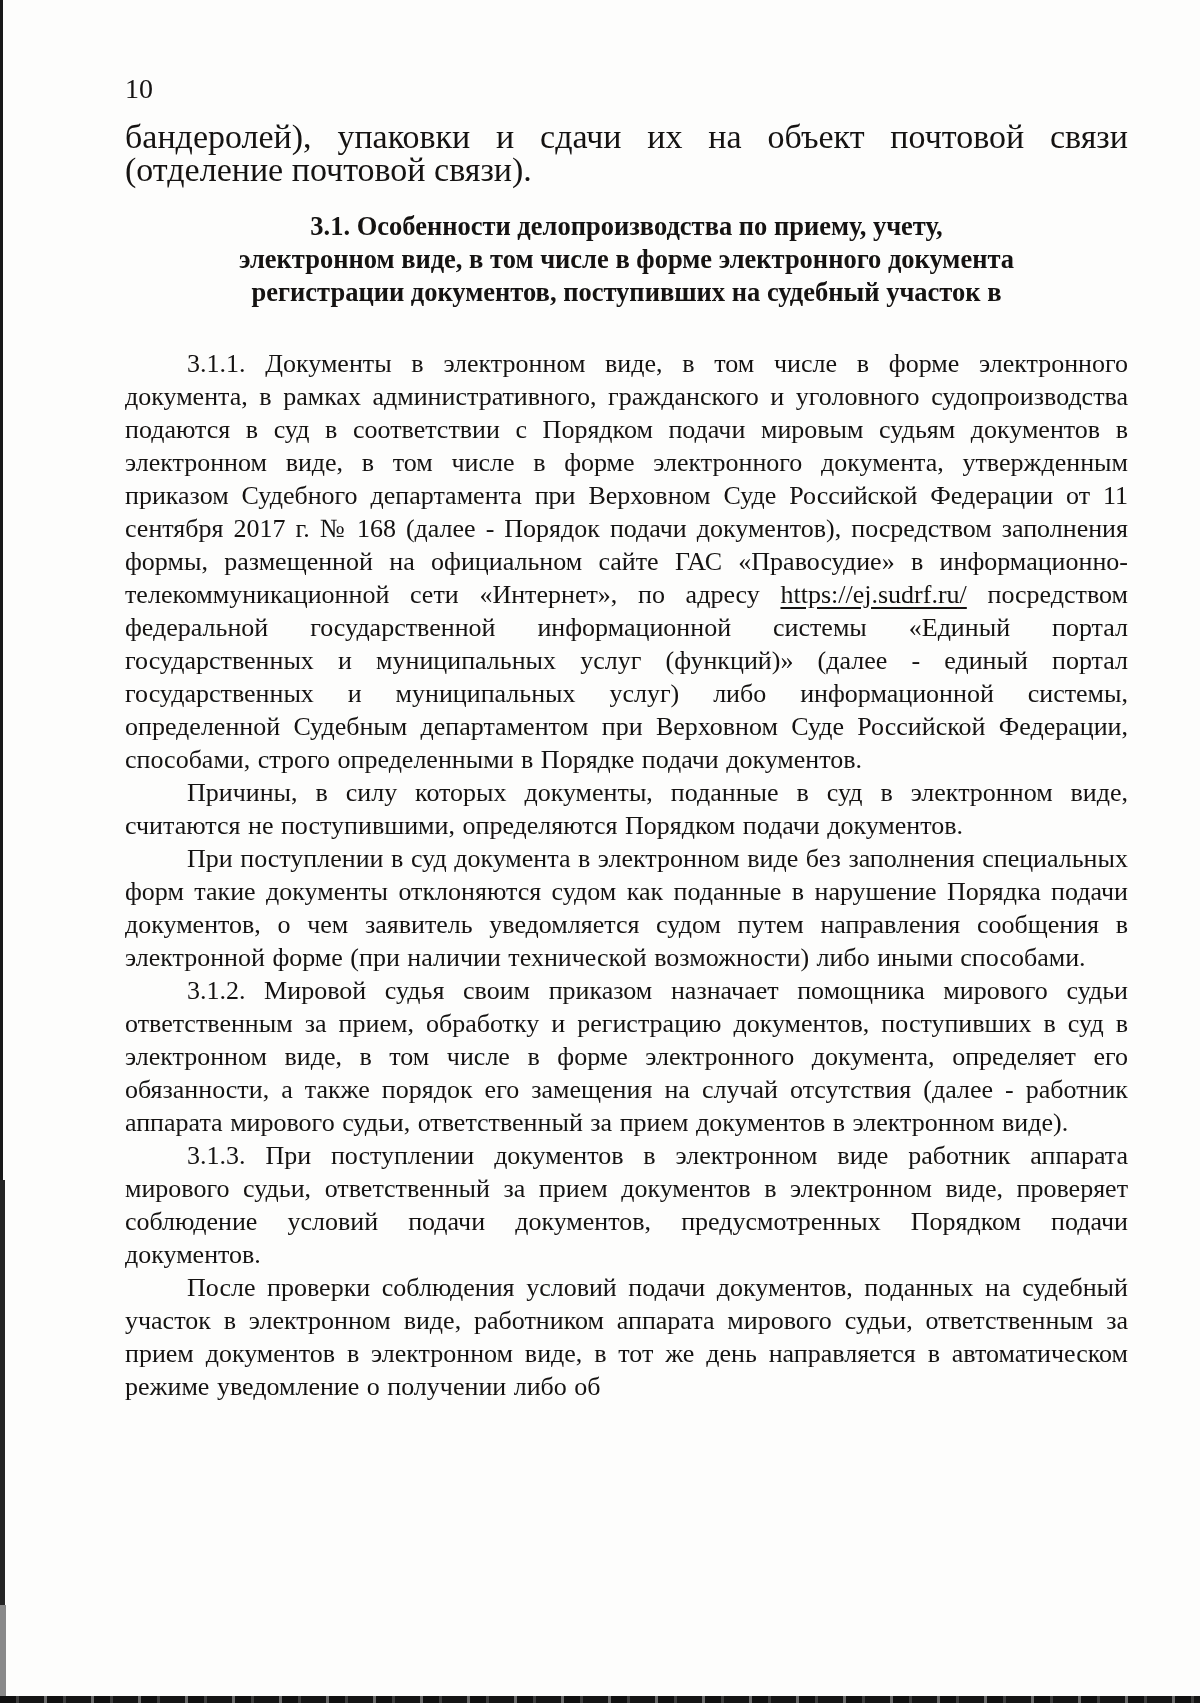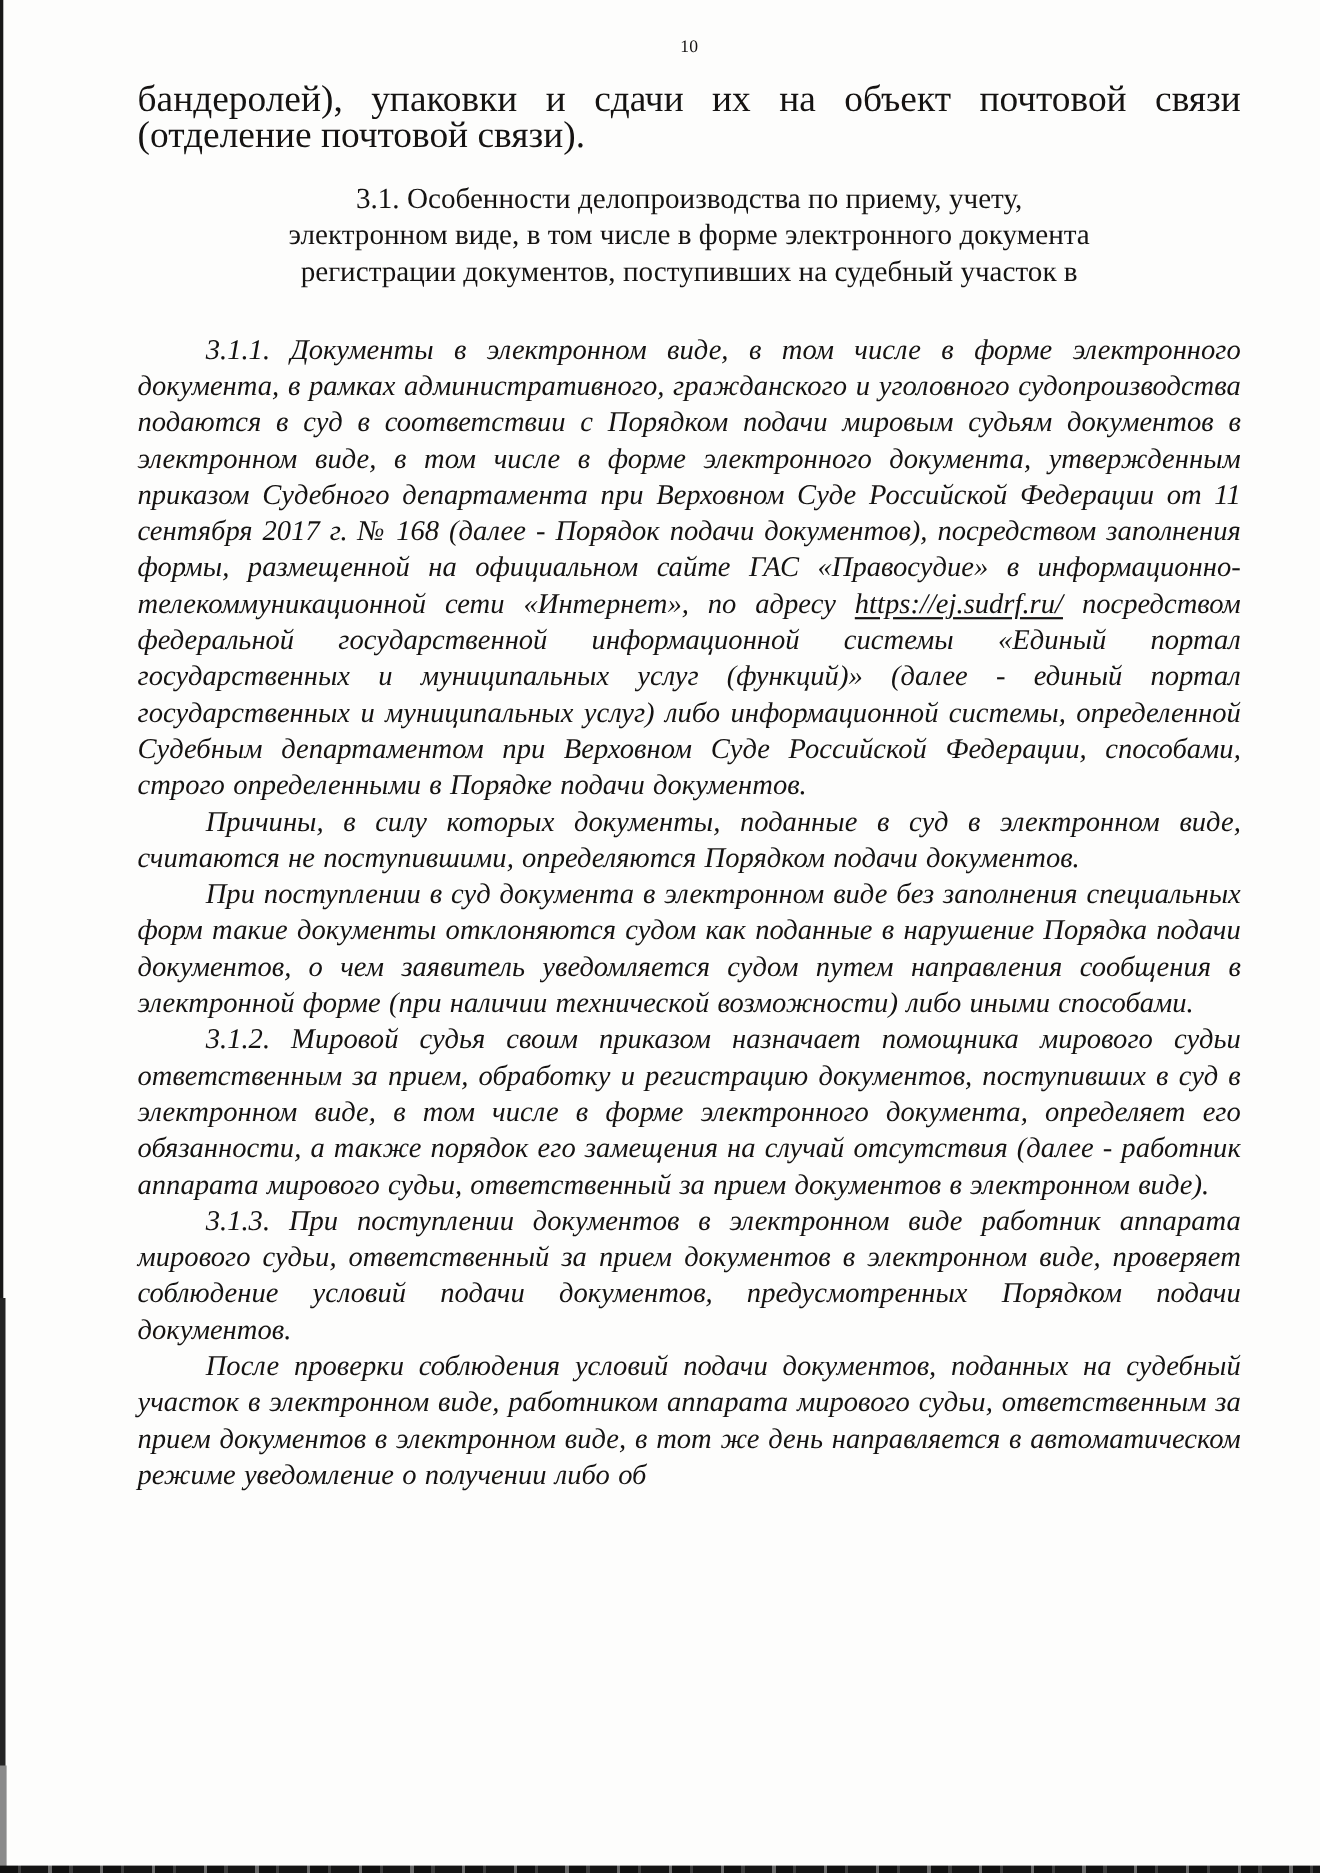--- a/index.html
+++ b/index.html
@@ -12,47 +12,46 @@
     overflow: hidden;
     font-family: "Liberation Serif", "DejaVu Serif", serif;
     color: #151312;
   }
   .content {
     position: absolute;
     top: 0; left: 125px;
     width: 1003px;
   }
   .page-number {
-    margin-top: 28px;
-    text-align: center;
-    font-size: 16px;
+    margin-top: 74px;
+    text-align: left;
+    font-size: 28px;
     line-height: 30px;
   }
   .continuation {
     margin: 16px 0 0 0;
     font-size: 34px;
     line-height: 33px;
     text-align: justify;
     text-indent: 0;
   }
   .heading {
     margin-top: 24px;
     font-size: 26.5px;
     line-height: 33px;
-    font-weight: normal;
+    font-weight: bold;
     text-align: center;
   }
   .bodytext p {
     margin: 0;
     font-size: 26px;
     line-height: 33px;
     text-align: justify;
     text-indent: 62px;
     word-spacing: 1px;
-    font-style: italic;
   }
   .bodytext { margin-top: 38px; }
   .doc-link {
     text-decoration: underline;
     text-underline-offset: 4px;
     color: inherit;
   }
   
   .scan-line-left {
     position: absolute;

